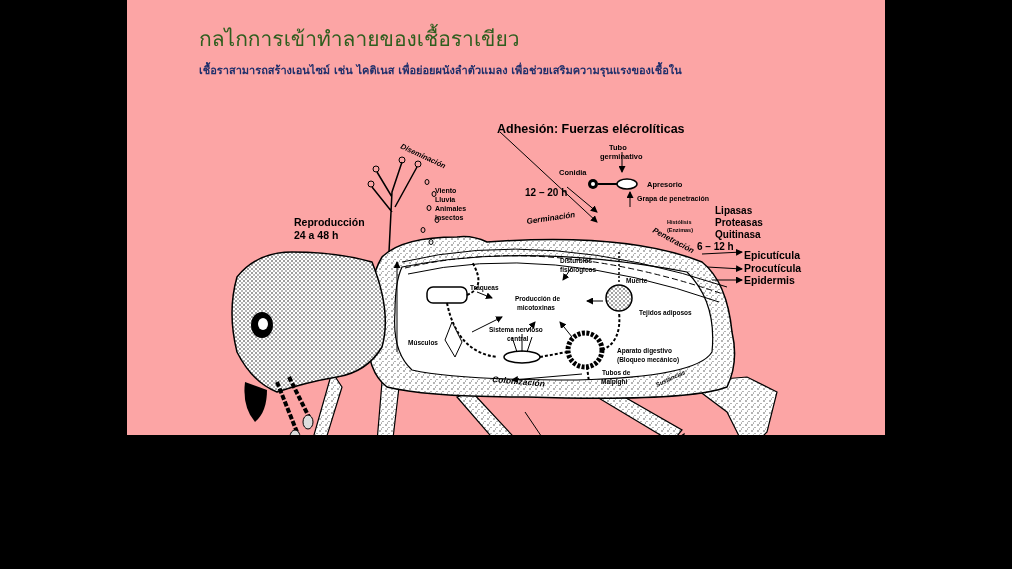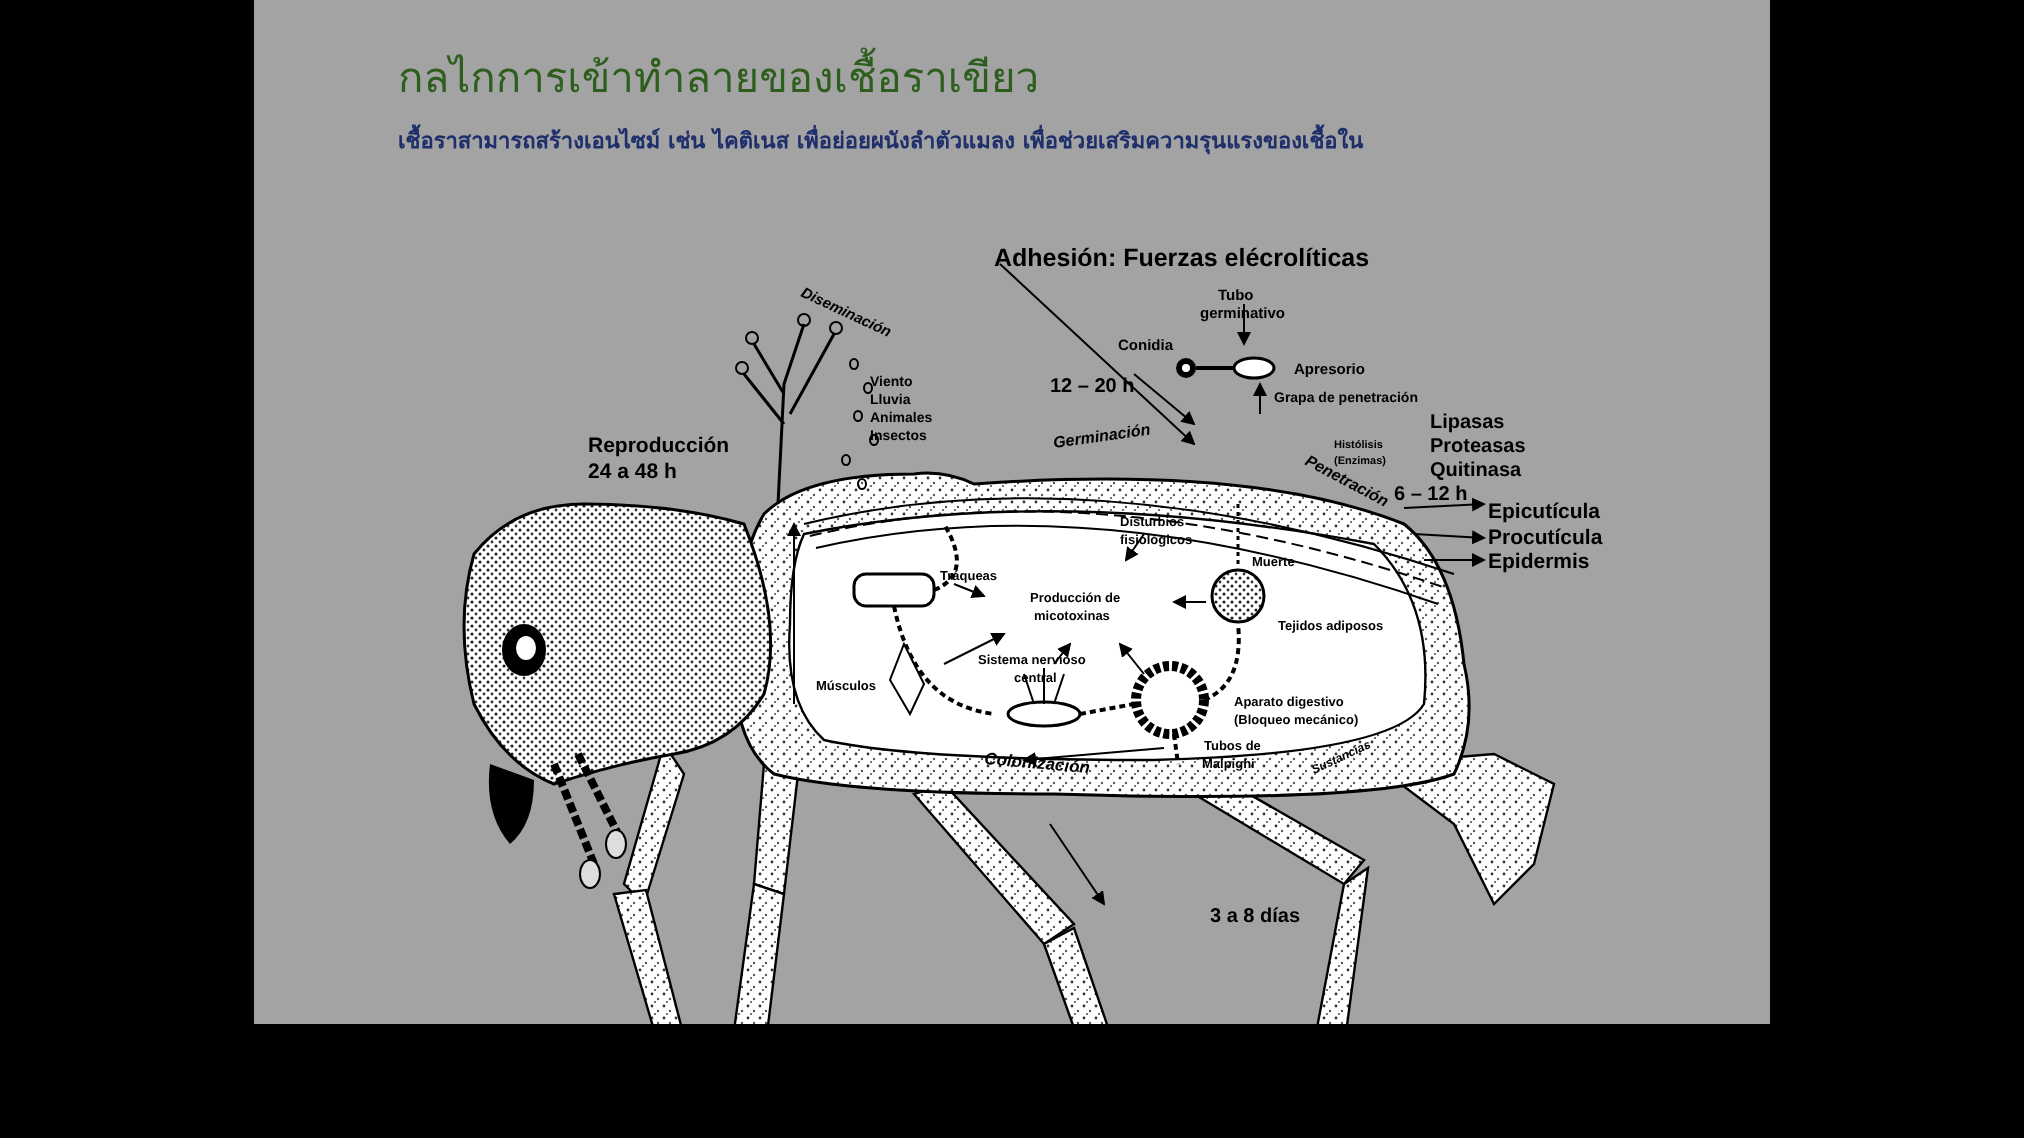--- a/index.html
+++ b/index.html
@@ -1,21 +1,21 @@
 <!DOCTYPE html>
 <html><head>
 <meta charset="utf-8">
 <style>
   html, body { margin: 0; padding: 0; }
   body {
     width: 1012px; height: 569px; background: #000; position: relative; overflow: hidden;
     font-family: "DejaVu Sans", sans-serif;
   }
   .slide {
-    position: absolute; left: 127px; top: 0; width: 758px; height: 512px; background: #a3a3a3;
+    position: absolute; left: 127px; top: 0; width: 758px; height: 435px; background: #fca5a5;
     overflow: hidden;
   }
   .title {
     position: absolute; left: 72px; top: 22px; font-size: 21px; color: #2e5e1e;
     font-family: "DejaVu Sans", sans-serif; white-space: nowrap;
   }
   .body-text {
     position: absolute; left: 72px; font-size: 11px; font-weight: bold; color: #1f2f6b;
     white-space: nowrap; font-family: "DejaVu Sans", sans-serif;
   }

